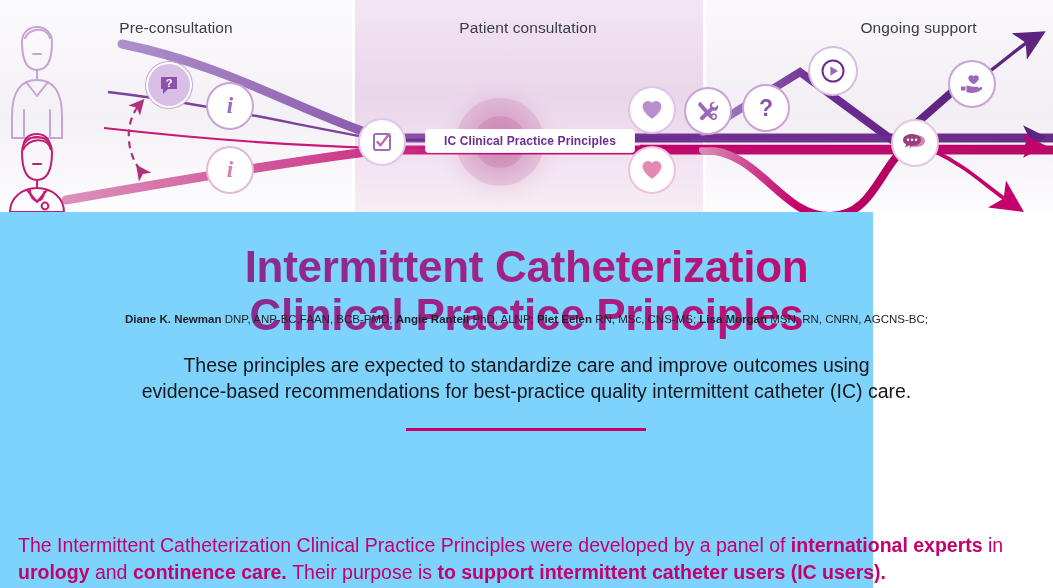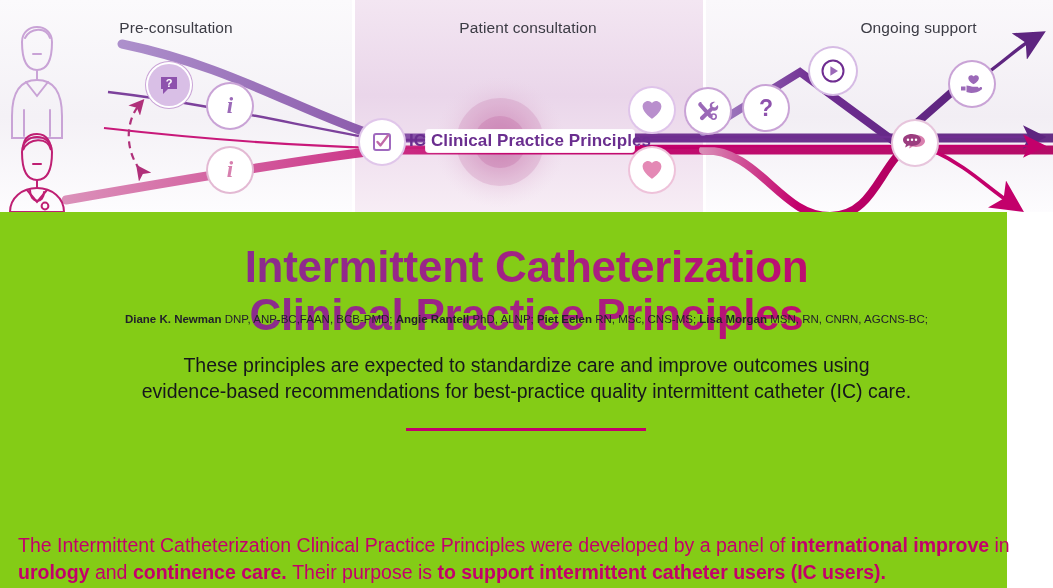--- a/index.html
+++ b/index.html
@@ -1,21 +1,21 @@
 <!DOCTYPE html>
 <html><head>
 <meta charset="utf-8">
 <style>
   html,body{margin:0;padding:0;}
   body{
     width:1053px;height:588px;overflow:hidden;background:#ffffff;
     font-family:"Liberation Sans", sans-serif;
     -webkit-font-smoothing:antialiased;
   }
-  #page{position:relative;width:1007px;height:588px;background:#84cc16;}
+  #page{position:relative;width:873px;height:588px;background:#7dd3fc;}
 
   
   #info{position:absolute;left:0;top:0;width:1053px;height:212px;overflow:hidden;}
   .band{position:absolute;top:0;height:212px;}
   #band-left{left:0;width:352px;background:linear-gradient(180deg,#fbfafc 0%,#f4f1f6 55%,#fdfcfe 100%);}
   #band-mid{left:353px;width:350px;background:linear-gradient(180deg,#f3e6f2 0%,#ead6ea 45%,#f7edf5 100%);}
   #band-right{left:704px;width:349px;background:linear-gradient(180deg,#faf8fb 0%,#f2eef4 55%,#fdfcfe 100%);}
   .band-sep{position:absolute;top:0;width:3px;height:212px;background:#ffffff;}
 
   .stage-label{
@@ -33,21 +33,21 @@
     display:flex;align-items:center;justify-content:center;
   }
 
   
   #pill{
     position:absolute;left:426px;top:130px;width:208px;height:22px;
     background:#ffffff;border-radius:3px;
     display:flex;align-items:center;justify-content:center;
     box-shadow:0 0 0 1px rgba(255,255,255,.9);
   }
-  #pill span{font-size:17px;color:#6a2e8f;font-weight:600;letter-spacing:.1px;white-space:nowrap;}
+  #pill span{font-size:12px;color:#6a2e8f;font-weight:600;letter-spacing:.1px;white-space:nowrap;}
 
   
   #title{
     position:absolute;left:0;top:214px;width:1053px;text-align:center;
     font-size:44px;line-height:48px;font-weight:800;letter-spacing:-.3px;
     background:linear-gradient(95deg,#7b2d8e 0%,#8c2b8d 26%,#a81f82 55%,#c10a6e 80%,#c3006b 100%);
     -webkit-background-clip:text;background-clip:text;color:transparent;
     -webkit-text-fill-color:transparent;
   }
   #title .ln{display:block;}
@@ -253,15 +253,15 @@
     <div><b>Diane K. Newman </b><span>DNP, ANP-BC,FAAN, BCB-PMD; </span><b>Angie Rantell </b><span>PhD, ALNP; </span><b>Piet Eelen </b><span>RN, MSc, CNS-MS; </span><b>Lisa Morgan </b><span>MSN, RN, CNRN, AGCNS-BC;</span></div>
   </div>
 
   <div id="lede">
     <span>These principles are expected to standardize care and improve outcomes using</span><br>
     <span>evidence-based recommendations for best-practice quality intermittent catheter (IC) care.</span>
   </div>
 
   <div id="rule"></div>
 
-  <p id="bg-body"><span>The Intermittent Catheterization Clinical Practice Principles were developed by a panel of </span><b>international improve </b><span>in </span><b>urology </b><span>and </span><b>continence care. </b><span>Their purpose is </span><b>to support intermittent catheter users (IC users).</b></p>
+  <p id="bg-body"><span>The Intermittent Catheterization Clinical Practice Principles were developed by a panel of </span><b>international experts </b><span>in </span><b>urology </b><span>and </span><b>continence care. </b><span>Their purpose is </span><b>to support intermittent catheter users (IC users).</b></p>
 
 </div>
 
 </body></html>

